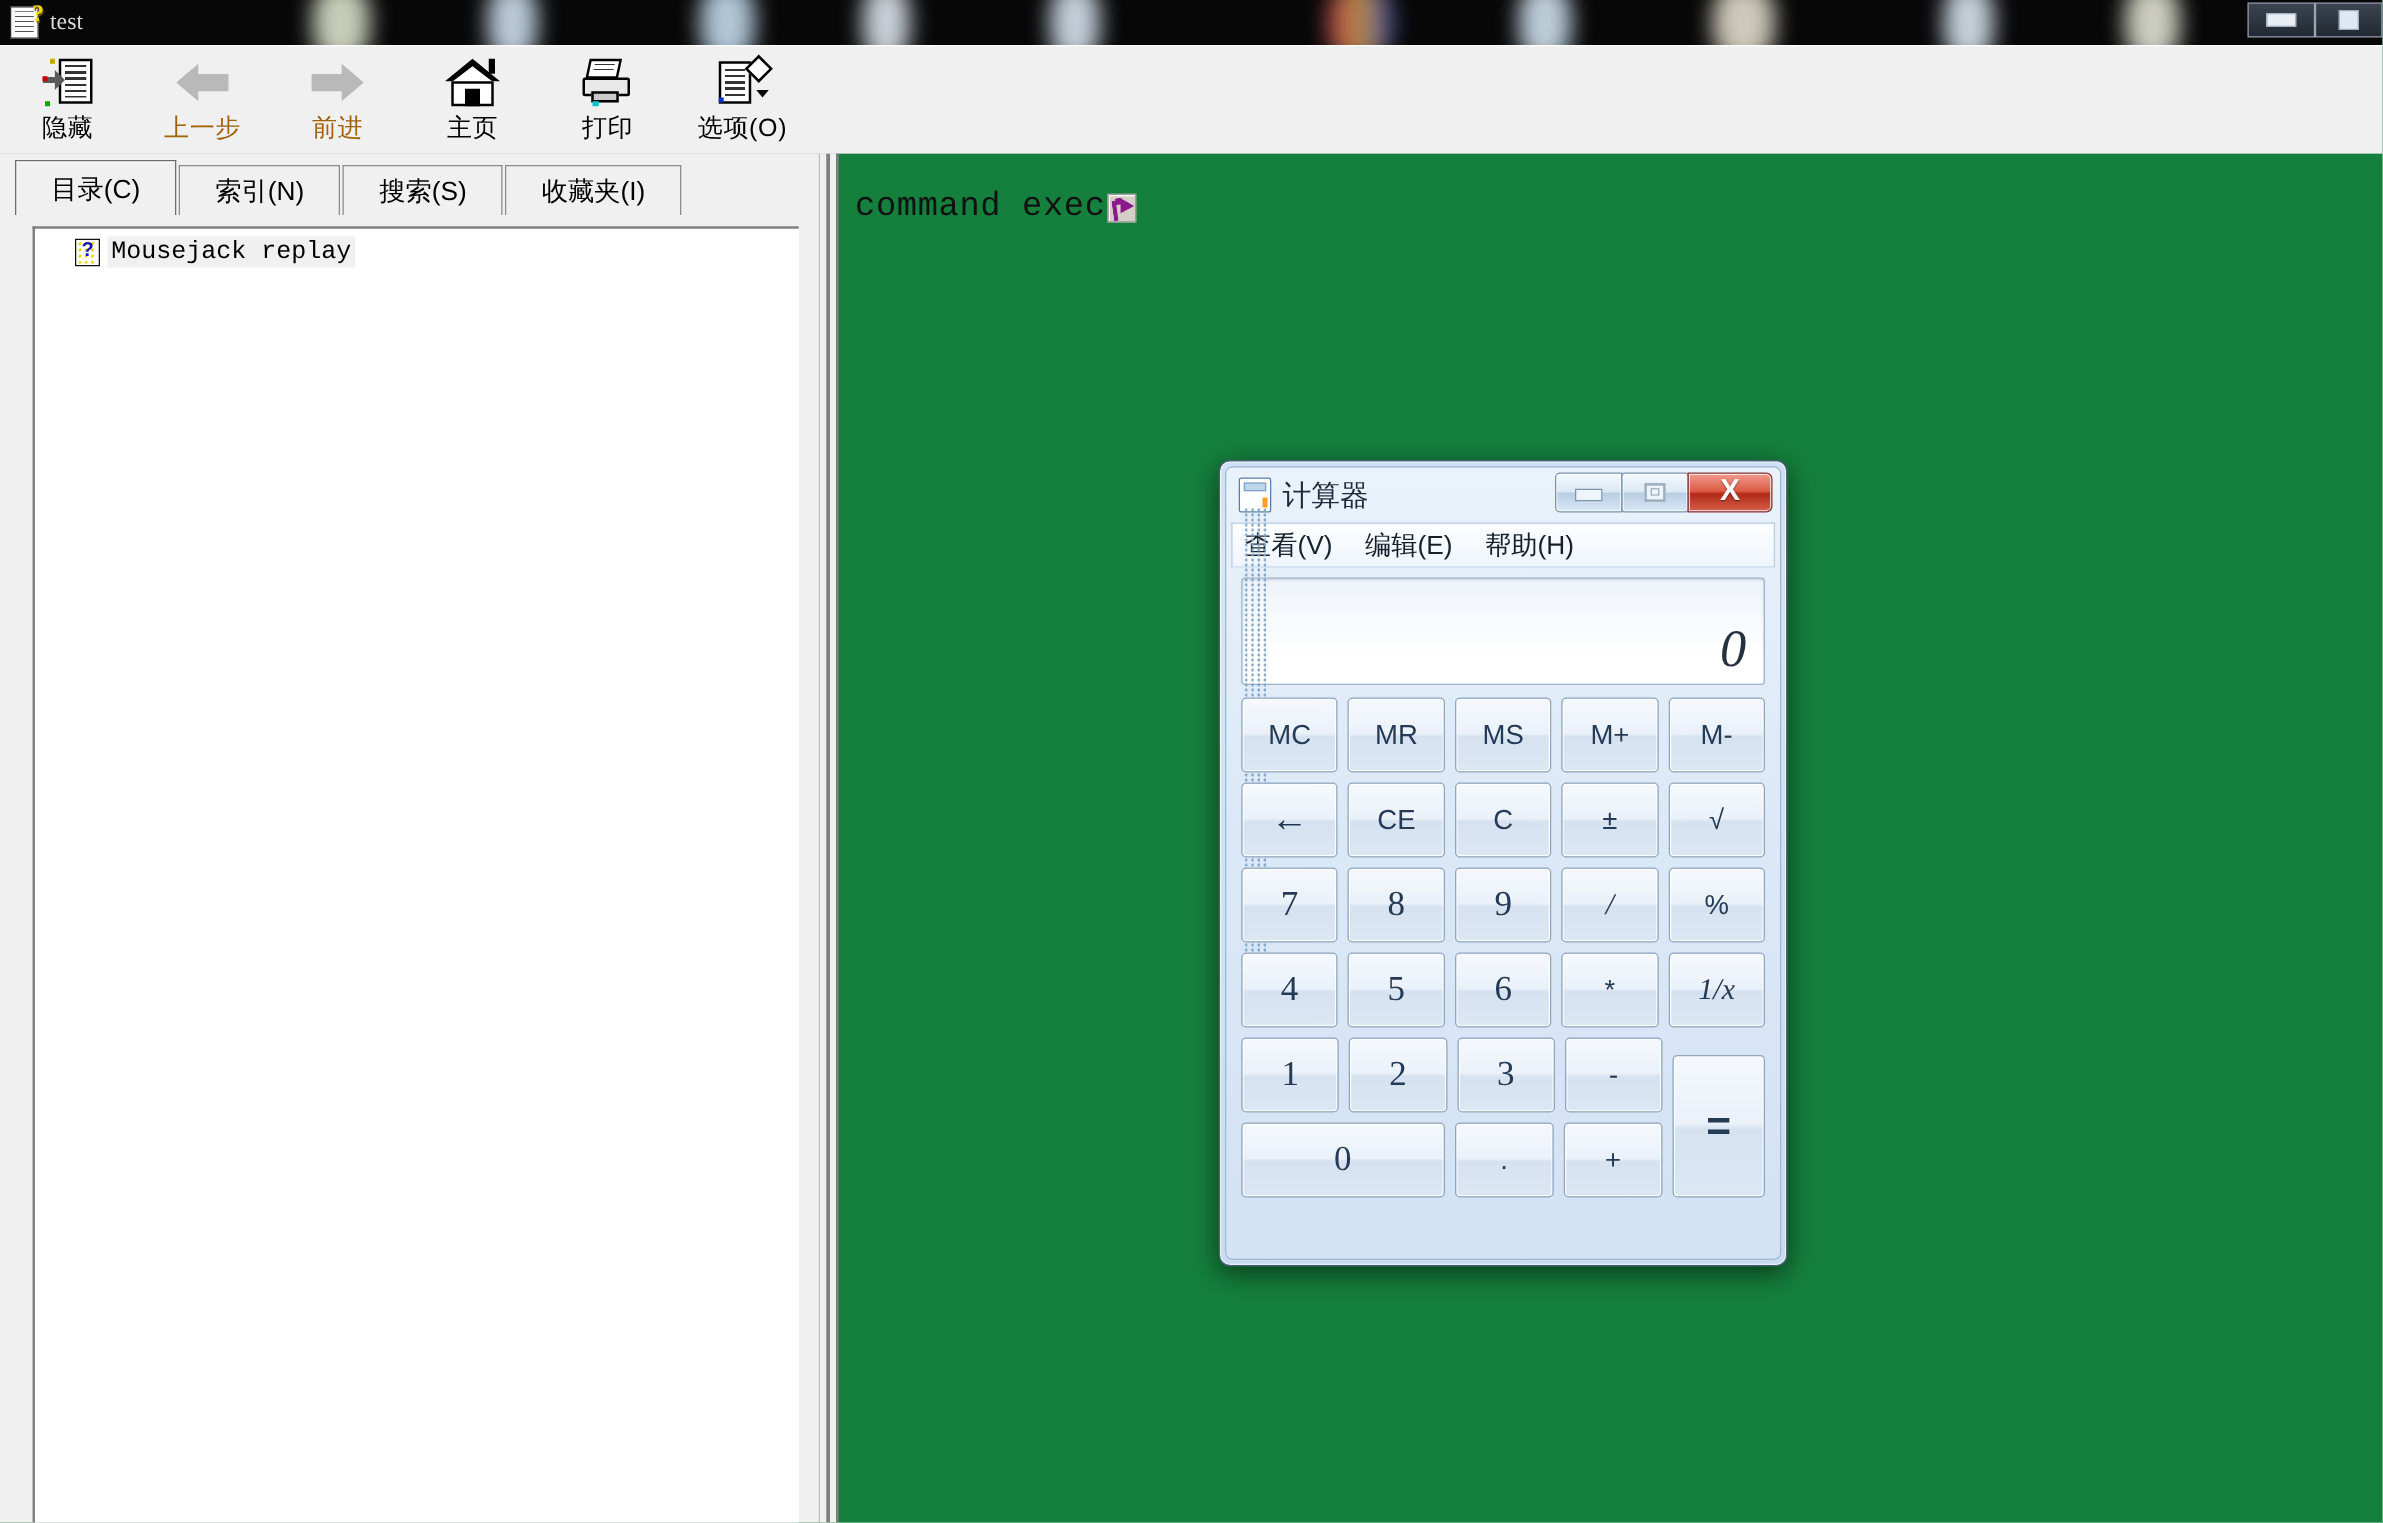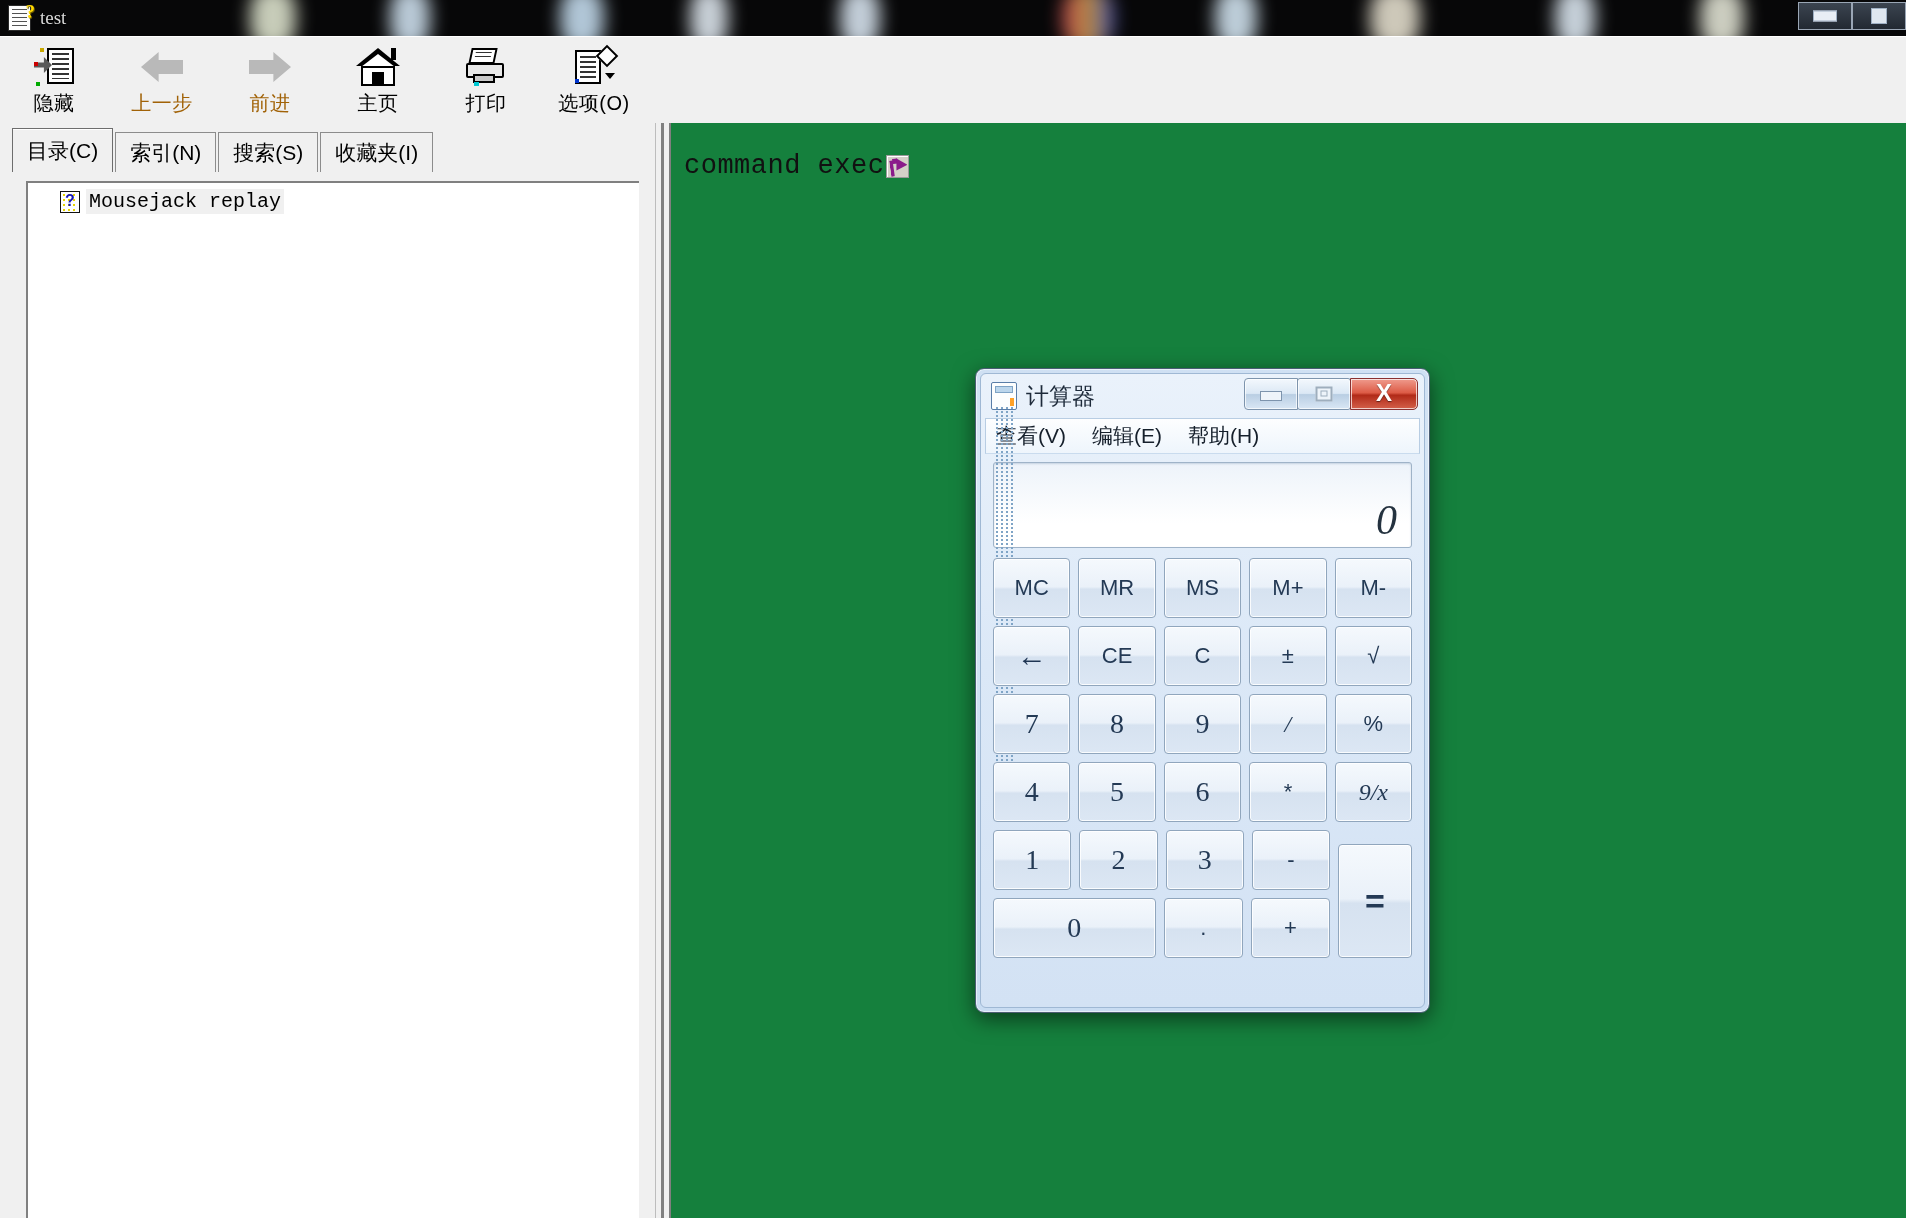--- a/index.html
+++ b/index.html
@@ -60,21 +60,21 @@
     position:absolute;left:50%;top:50%;transform:translate(-50%,-50%);
     width:22px;height:9px;background:#e9eef5;border:1px solid #9fb0c4;
   }
   .win-btns .wb.sq .g{height:14px;width:14px;background:#dfe7f0;}
 
   
   .toolbar{
     position:absolute;left:0;top:36px;width:1906px;height:86px;
     background:#f0f0f0;border-bottom:1px solid #a6a6a6;
     border-top:1px solid #ffffff;
-    display:flex;align-items:flex-end;
+    display:flex;align-items:center;
   }
   .tbtn{
     width:108px;height:84px;display:flex;flex-direction:column;
     align-items:center;justify-content:flex-start;padding-top:6px;
     box-sizing:border-box;cursor:default;
   }
   .tbtn .ti{height:44px;display:flex;align-items:center;justify-content:center;}
   .tbtn .tl{
     font-size:20px;color:#000;margin-top:1px;white-space:nowrap;
     font-family:"Liberation Sans", sans-serif;letter-spacing:.5px;
@@ -129,21 +129,21 @@
   
   .leftpane{
     position:absolute;left:0;top:123px;width:655px;height:1095px;
     background:#f0f0f0;
   }
   .tabs{
     position:absolute;left:12px;top:5px;display:flex;align-items:flex-end;height:44px;
   }
   .tab{
     height:40px;display:flex;align-items:center;justify-content:center;
-    padding:0 14px;margin-right:2px;
+    padding:0 28px;margin-right:2px;
     background:#f0f0f0;border:1px solid #8c8c8c;border-bottom:none;
     font-size:21px;color:#000;white-space:nowrap;cursor:default;
     font-family:"Liberation Sans", sans-serif;
     box-sizing:border-box;
   }
   .tab.active{
     background:#f0f0f0;height:44px;border-color:#6d6d6d;
     box-shadow:inset 0 1px 0 #fff;font-weight:normal;
   }
   .treebox{
@@ -505,21 +505,21 @@
             <div class="key serif">9</div>
             <div class="key italic">/</div>
             <div class="key small">%</div>
           </div>
 
           <div class="krow">
             <div class="key serif">4</div>
             <div class="key serif">5</div>
             <div class="key serif">6</div>
             <div class="key small">*</div>
-            <div class="key italic">9/x</div>
+            <div class="key italic">1/x</div>
           </div>
 
           <div class="krow r5">
             <div class="key serif">1</div>
             <div class="key serif">2</div>
             <div class="key serif">3</div>
             <div class="key small">-</div>
           </div>
 
           <div class="krow r6">

